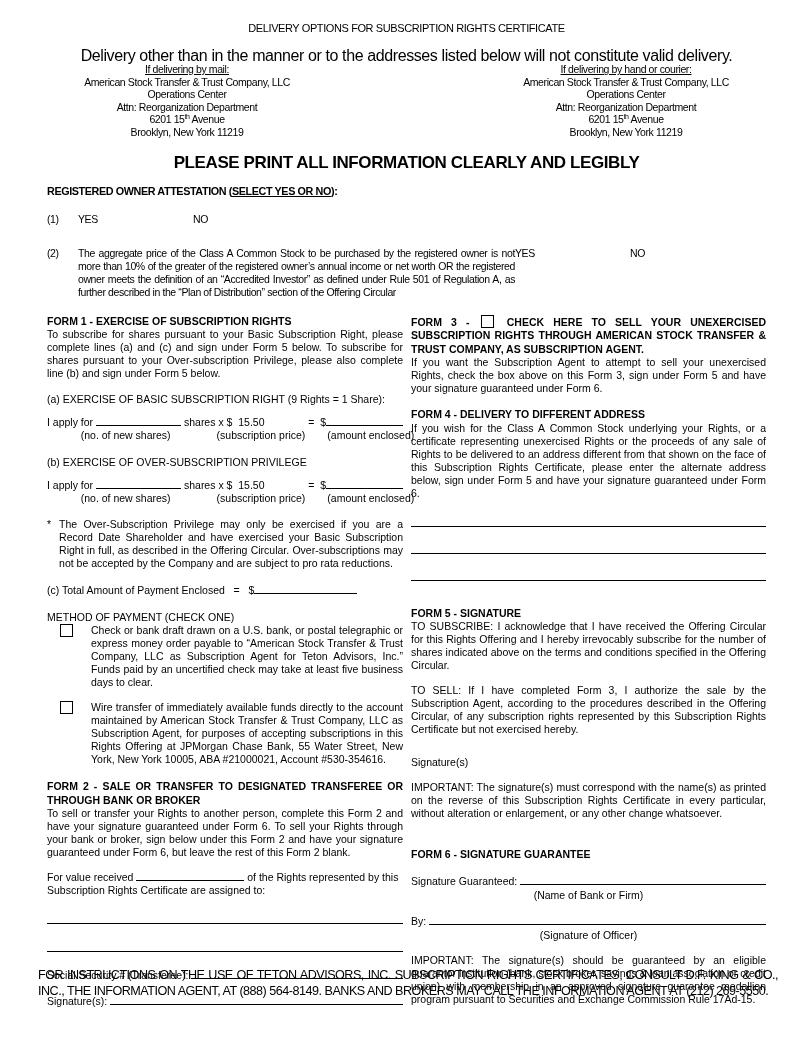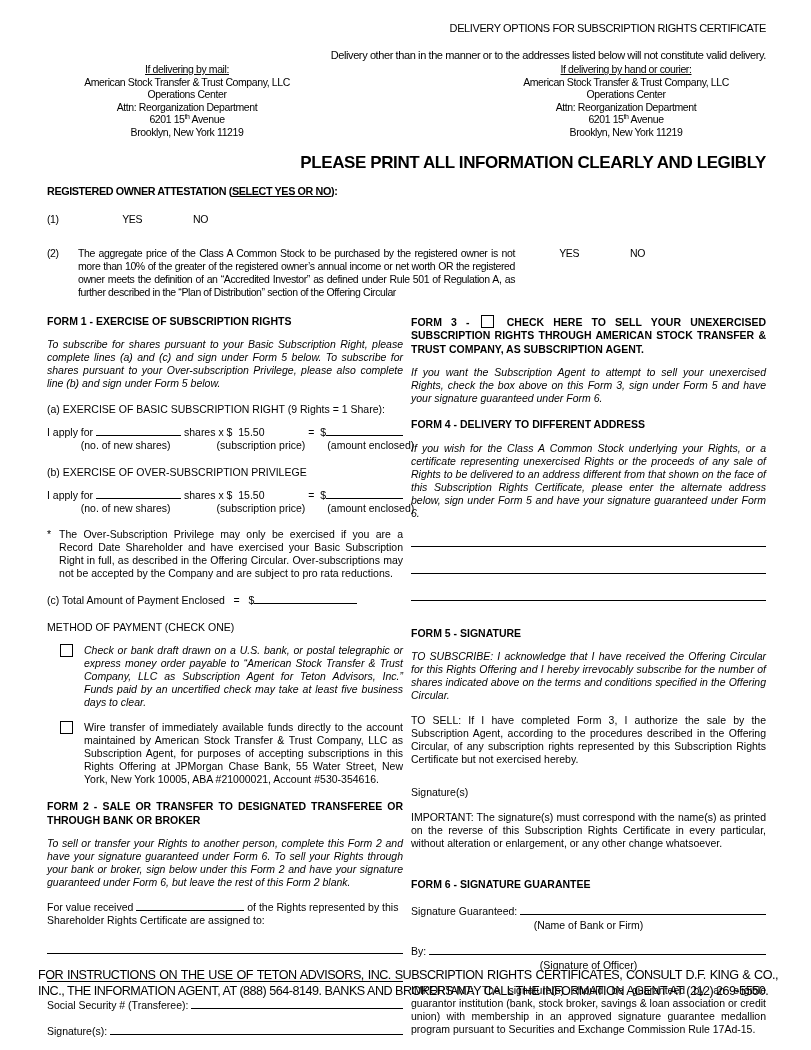--- a/index.html
+++ b/index.html
@@ -8,60 +8,60 @@
     width: 811px; height: 1050px;
     font-family: "Liberation Sans", sans-serif;
     color: #000;
     position: relative;
     font-size: 10.5px;
     line-height: 13px;
   }
   .page { position: relative; width: 811px; height: 1050px; padding: 22px 45px 0 47px; overflow: hidden; }
   .cond { letter-spacing: -0.4px; }
   .bold { font-weight: bold; }
-  .center { text-align: right; }
+  .center { text-align: center; }
   .just { text-align: justify; }
   .ul-label { text-decoration: underline; }
 
   
   .hdr-title { font-size: 11px; }
-  .hdr-notice { margin-top: 14px; font-size: 11px; }
+  .hdr-notice { margin-top: 14px; font-size: 16px; }
   .addr-row { display: flex; justify-content: space-between; gap: 62px; margin-top: 1px; }
   .addr-block { width: 280px; text-align: center; line-height: 12.6px; }
   sup { font-size: 7px; vertical-align: super; line-height: 0; }
   .print-notice { margin-top: 17px; font-size: 17px; }
 
   
   .attest { margin-top: 16px; }
   .attest-head { font-size: 10.8px; }
   .attest-item { display: flex; margin-top: 15px; line-height: 12.8px; }
   .attest-num { width: 31px; flex: 0 0 31px; }
   .attest-text { width: 437px; flex: 0 0 437px; }
-  .attest-yes { width: 64px; flex: 0 0 64px; text-align: right; }
+  .attest-yes { width: 64px; flex: 0 0 64px; }
   .attest-no { width: 66px; flex: 0 0 66px; text-align: right; }
   .attest-item.tall { margin-top: 22px; }
 
   
   .cols { display: flex; gap: 8px; margin-top: 16px; align-items: flex-start; }
   .col-left { width: 356px; flex: 0 0 356px; }
   .col-right { width: 355px; flex: 0 0 355px; }
   .h-form { font-weight: bold; line-height: 13.5px; }
-  .para { margin-top: 10px; font-style: italic; }
+  .para { margin-top: 0; }
   .mt12 { margin-top: 12px; } .mt13 { margin-top: 13px; } .mt14 { margin-top: 14px; }
   .mt16 { margin-top: 16px; } .mt20 { margin-top: 20px; } .mt26 { margin-top: 26px; } .mt28 { margin-top: 28px; }
 
   .ul { display: inline-block; border-bottom: 1px solid #000; height: 10px; vertical-align: baseline; }
   .apply-row { margin-top: 10px; display: flex; align-items: baseline; white-space: pre; }
   .apply-spacer { flex: 1; }
   .sub-row { display: flex; white-space: pre; justify-content: center; }
   .sub1 { margin-left: 45px; } .sub2 { margin-left: 46px; } .sub3 { margin-left: 22px; }
 
   .cb { display: inline-block; width: 13px; height: 13px; border: 1.4px solid #000; background: #fff; flex: 0 0 13px; }
   .cb-inline { vertical-align: -2px; margin: 0 4px 0 2px; }
-  .method-opt { display: flex; gap: 11px; margin-left: 13px; }
+  .method-opt { display: flex; gap: 18px; margin-left: 13px; }
   .opt-text { flex: 1; }
 
   .line-row { display: flex; align-items: baseline; white-space: pre; }
   .fill { flex: 1; border-bottom: 1px solid #000; height: 11px; }
   .full-line { border-bottom: 1px solid #000; height: 1px; }
   .blank1 { margin-top: 26px; } .blank2 { margin-top: 27px; }
 
   .f4-line { border-bottom: 1px solid #000; height: 1px; }
   .f4-l1 { margin-top: 26px; } .f4-l2 { margin-top: 26px; } .f4-l3 { margin-top: 26px; }
 
@@ -159,21 +159,21 @@
       </div>
       <div class="method-opt mt12">
         <span class="cb"></span>
         <span class="opt-text just">Wire transfer of immediately available funds directly to the account maintained by American Stock Transfer &amp; Trust Company, LLC as Subscription Agent, for purposes of accepting subscriptions in this Rights Offering at JPMorgan Chase Bank, 55 Water Street, New York, New York 10005, ABA #21000021, Account #530-354616.</span>
       </div>
 
       <div class="h-form mt14 just">FORM 2 - SALE OR TRANSFER TO DESIGNATED TRANSFEREE OR THROUGH BANK OR BROKER</div>
       <div class="para just">To sell or transfer your Rights to another person, complete this Form 2 and have your signature guaranteed under Form 6. To sell your Rights through your bank or broker, sign below under this Form 2 and have your signature guaranteed under Form 6, but leave the rest of this Form 2 blank.</div>
 
       <div class="mt12">
-        <span>For value received </span><span class="ul" style="width:108px"></span><span> of the Rights represented by this Shareholder Rights Certificate are assigned to:</span>
+        <span>For value received </span><span class="ul" style="width:108px"></span><span> of the Rights represented by this Subscription Rights Certificate are assigned to:</span>
       </div>
 
       <div class="full-line blank1"></div>
       <div class="full-line blank2"></div>
 
       <div class="mt16 line-row">
         <span>Social Security # (Transferee): </span><span class="fill"></span>
       </div>
       <div class="mt12 line-row">
         <span>Signature(s): </span><span class="fill"></span>

